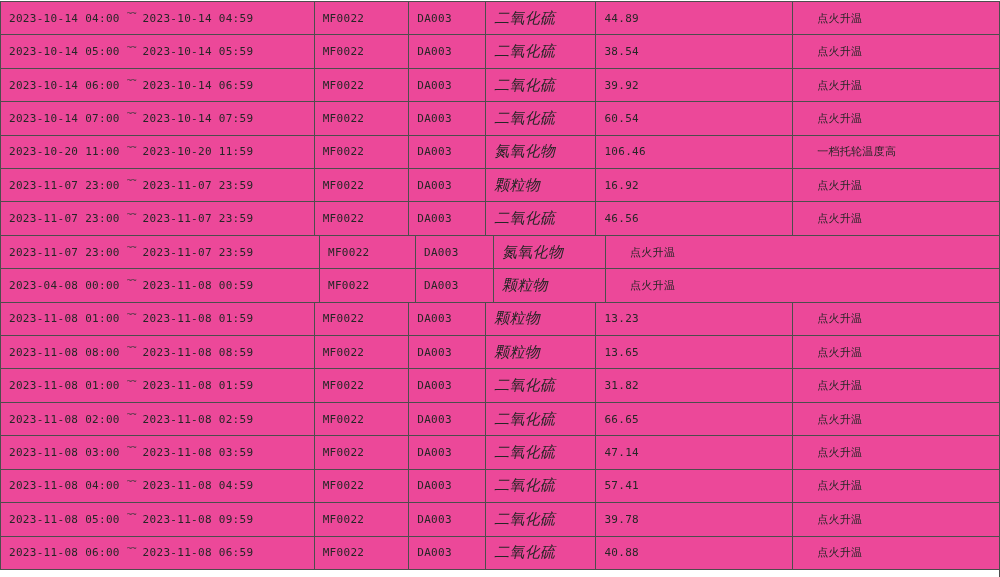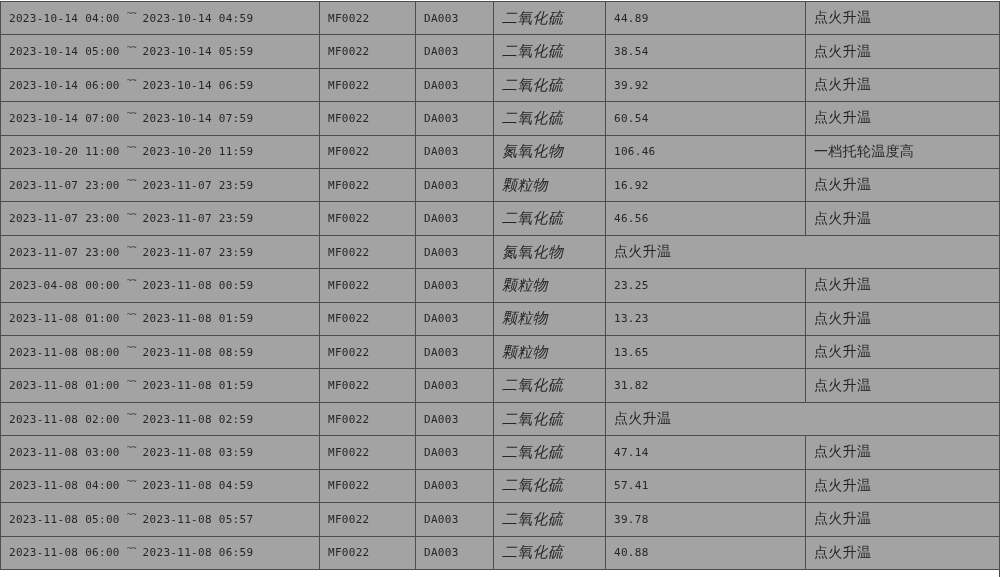--- a/index.html
+++ b/index.html
@@ -15,40 +15,40 @@
     width: 1000px;
     border-top: 1px solid #4d4d4d;
     border-left: 1px solid #4d4d4d;
     border-right: 1px solid #4d4d4d;
   }
   .row {
     display: flex;
     width: 100%;
     height: 33.41px;
     border-bottom: 1px solid #4d4d4d;
-    background: #a3a3a3;
+    background: #ec4899;
   }
   .cell {
     display: flex;
     align-items: center;
     padding-left: 8px;
     padding-right: 4px;
     border-right: 1px solid #4d4d4d;
     font-size: 11px;
     color: #262626;
     letter-spacing: 0.3px;
     white-space: nowrap;
     overflow: hidden;
   }
   .c-time  { width: 319px; }
   .c-point { width: 96px; }
   .c-dev   { width: 78px; }
   .c-poll  { width: 112px; font-size: 15px; font-style: italic; }
   .c-val   { width: 200px; }
-  .c-reason{ width: 193px; border-right: none; font-size: 14px; }
+  .c-reason{ width: 193px; border-right: none; font-size: 11px; margin-left: 16px; }
   .sep {
     font-size: 9px;
     position: relative;
     top: -5px;
     margin: 0 7px;
     letter-spacing: -1px;
     color: #3a3a3a;
   }
   .partial-row {
     position: absolute;
@@ -160,21 +160,20 @@
     </div>
     <div class="row">
       <div class="cell c-time">
         <span>2023-04-08 00:00</span>
         <span class="sep">~~</span>
         <span>2023-11-08 00:59</span>
       </div>
       <div class="cell c-point">MF0022</div>
       <div class="cell c-dev">DA003</div>
       <div class="cell c-poll">颗粒物</div>
-      <div class="cell c-val">23.25</div>
       <div class="cell c-reason">点火升温</div>
     </div>
     <div class="row">
       <div class="cell c-time">
         <span>2023-11-08 01:00</span>
         <span class="sep">~~</span>
         <span>2023-11-08 01:59</span>
       </div>
       <div class="cell c-point">MF0022</div>
       <div class="cell c-dev">DA003</div>
@@ -208,20 +207,21 @@
     </div>
     <div class="row">
       <div class="cell c-time">
         <span>2023-11-08 02:00</span>
         <span class="sep">~~</span>
         <span>2023-11-08 02:59</span>
       </div>
       <div class="cell c-point">MF0022</div>
       <div class="cell c-dev">DA003</div>
       <div class="cell c-poll">二氧化硫</div>
+      <div class="cell c-val">66.65</div>
       <div class="cell c-reason">点火升温</div>
     </div>
     <div class="row">
       <div class="cell c-time">
         <span>2023-11-08 03:00</span>
         <span class="sep">~~</span>
         <span>2023-11-08 03:59</span>
       </div>
       <div class="cell c-point">MF0022</div>
       <div class="cell c-dev">DA003</div>
@@ -238,21 +238,21 @@
       <div class="cell c-point">MF0022</div>
       <div class="cell c-dev">DA003</div>
       <div class="cell c-poll">二氧化硫</div>
       <div class="cell c-val">57.41</div>
       <div class="cell c-reason">点火升温</div>
     </div>
     <div class="row">
       <div class="cell c-time">
         <span>2023-11-08 05:00</span>
         <span class="sep">~~</span>
-        <span>2023-11-08 05:57</span>
+        <span>2023-11-08 09:59</span>
       </div>
       <div class="cell c-point">MF0022</div>
       <div class="cell c-dev">DA003</div>
       <div class="cell c-poll">二氧化硫</div>
       <div class="cell c-val">39.78</div>
       <div class="cell c-reason">点火升温</div>
     </div>
     <div class="row">
       <div class="cell c-time">
         <span>2023-11-08 06:00</span>

